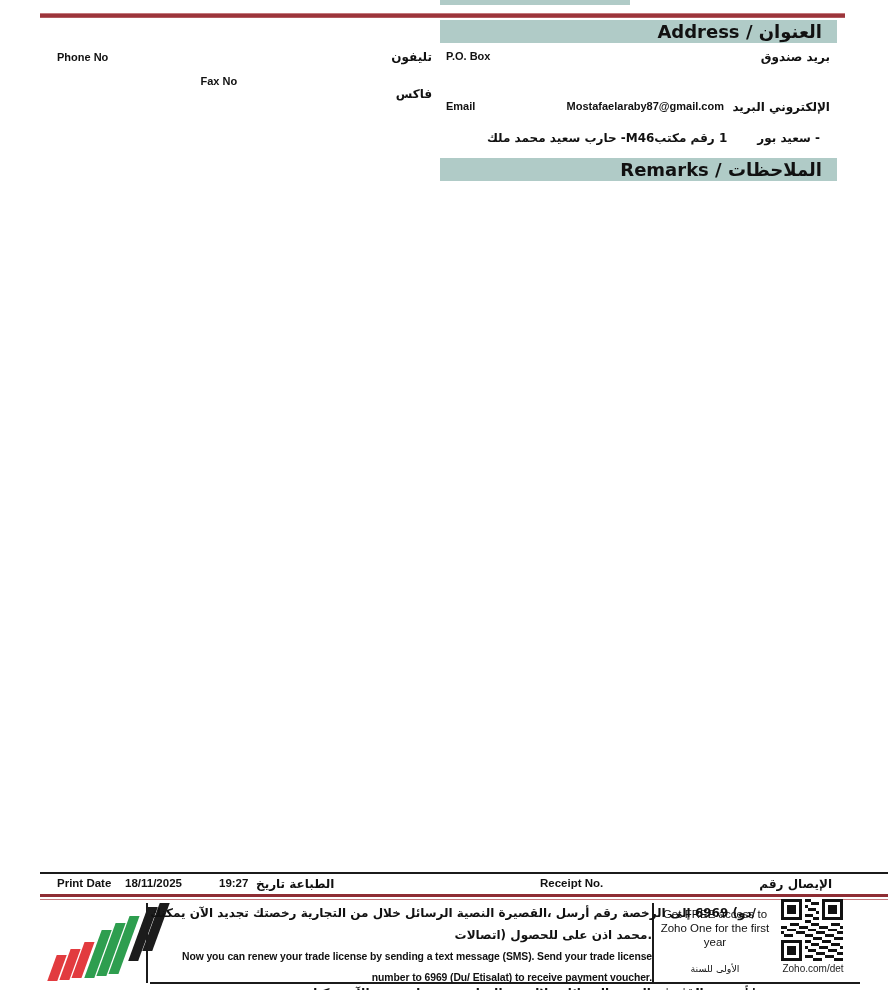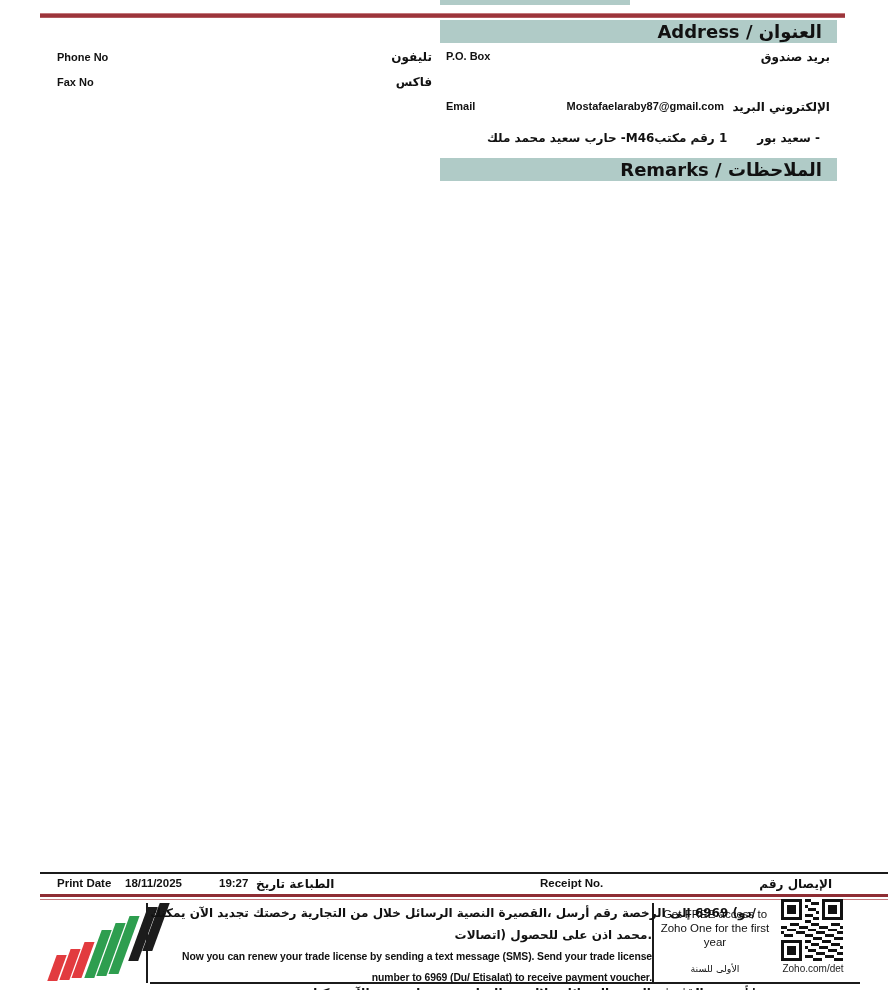--- a/index.html
+++ b/index.html
@@ -44,21 +44,21 @@
 
   <div class="bar" style="left:440px;top:20px;width:397px;">
     <span><bdi>Address</bdi>&nbsp;<bdi>/</bdi>&nbsp;<bdi>العنوان</bdi></span>
   </div>
 
   <div class="lrow" style="top:50px;">
     <span class="en en-l">Phone No</span>
     <span class="val"></span>
     <span class="ar"><bdi>تليفون</bdi></span>
   </div>
-  <div class="lrow" style="top:75px;">
+  <div class="lrow" style="top:75px;flex-direction:column;">
     <span class="en en-l">Fax No</span>
     <span class="val"></span>
     <span class="ar"><bdi>فاكس</bdi></span>
   </div>
 
   <div class="rrow" style="top:50px;">
     <span class="en en-l">P.O. Box</span>
     <span class="val"></span>
     <span class="ar"><bdi>صندوق</bdi>&nbsp;<bdi>بريد</bdi></span>
   </div>

